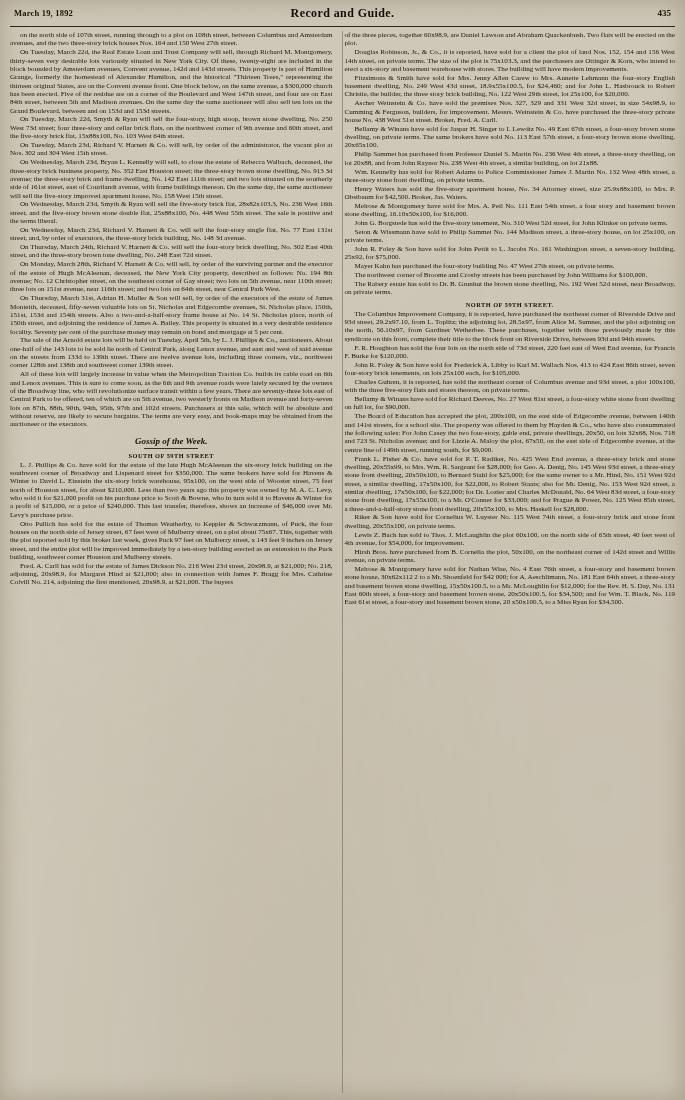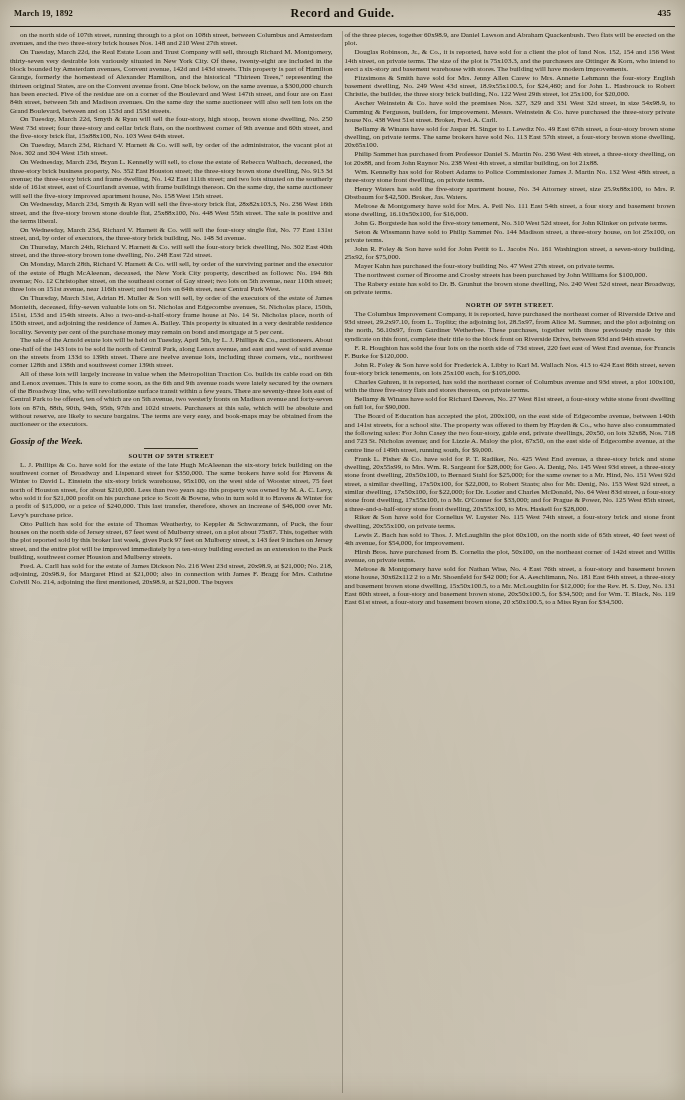--- a/index.html
+++ b/index.html
@@ -77,21 +77,21 @@
     margin: 0 0 0.5px 0;
     text-indent: 10px;
     font-size: 7.1px;
     line-height: 8.35px;
     text-align: justify;
     color: #1c1709;
     word-spacing: -0.2px;
   }
   p.par.noind { text-indent: 0; }
   .sec-head {
-    text-align: left;
+    text-align: center;
     font-size: 9px;
     font-weight: bold;
     margin: 7px 0 1px 0;
     color: #17120a;
     font-style: italic;
   }
   .sub-head {
     text-align: center;
     font-size: 6.3px;
     font-weight: bold;
@@ -138,21 +138,21 @@
 
   <div class="masthead">
     <div class="date">March 19, 1892</div>
     <div class="title">Record and Guide.</div>
     <div class="pageno">435</div>
   </div>
 
   <div class="columns">
 
     <div class="col left">
-      <p class="par">on the north side of 107th street, running through to a plot on 108th street, between Columbus and Amsterdam avenues, and the two three-story brick houses Nos. 148 and 210 West 27th street.</p>
+      <p class="par">on the north side of 107th street, running through to a plot on 108th street, between Columbus and Amsterdam avenues, and the two three-story brick houses Nos. 164 and 150 West 27th street.</p>
       <p class="par">On Tuesday, March 22d, the Real Estate Loan and Trust Company will sell, through Richard M. Montgomery, thirty-seven very desirable lots variously situated in New York City. Of these, twenty-eight are included in the block bounded by Amsterdam avenues, Convent avenue, 142d and 143d streets. This property is part of Hamilton Grange, formerly the homestead of Alexander Hamilton, and the historical "Thirteen Trees," representing the thirteen original States, are on the Convent avenue front. One block below, on the same avenue, a $300,000 church has been erected. Five of the residue are on a corner of the Boulevard and West 147th street, and four are on East 84th street, between 5th and Madison avenues. On the same day the same auctioneer will also sell ten lots on the Grand Boulevard, between and on 153d and 153d streets.</p>
       <p class="par">On Tuesday, March 22d, Smyth &amp; Ryan will sell the four-story, high stoop, brown stone dwelling, No. 250 West 73d street; four three-story and cellar brick flats, on the northwest corner of 9th avenue and 60th street, and the five-story brick flat, 15x88x100, No. 103 West 64th street.</p>
       <p class="par">On Tuesday, March 23d, Richard V. Harnett &amp; Co. will sell, by order of the administrator, the vacant plot at Nos. 302 and 304 West 15th street.</p>
       <p class="par">On Wednesday, March 23d, Bryan L. Kennelly will sell, to close the estate of Rebecca Walbach, deceased, the three-story brick business property, No. 352 East Houston street; the three-story brown stone dwelling, No. 913 3d avenue; the three-story brick and frame dwelling, No. 142 East 111th street; and two lots situated on the southerly side of 161st street, east of Courtlandt avenue, with frame buildings thereon. On the same day, the same auctioneer will sell the five-story improved apartment house, No. 158 West 15th street.</p>
       <p class="par">On Wednesday, March 23d, Smyth &amp; Ryan will sell the five-story brick flat, 28x82x103.3, No. 236 West 16th street, and the five-story brown stone double flat, 25x88x100, No. 448 West 55th street. The sale is positive and the terms liberal.</p>
       <p class="par">On Wednesday, March 23d, Richard V. Harnett &amp; Co. will sell the four-story single flat, No. 77 East 131st street, and, by order of executors, the three-story brick building, No. 148 3d avenue.</p>
       <p class="par">On Thursday, March 24th, Richard V. Harnett &amp; Co. will sell the four-story brick dwelling, No. 302 East 40th street, and the three-story brown tone dwelling, No. 248 East 72d street.</p>
       <p class="par">On Monday, March 28th, Richard V. Harnett &amp; Co. will sell, by order of the surviving partner and the executor of the estate of Hugh McAleenan, deceased, the New York City property, described as follows: No. 194 8th avenue; No. 12 Christopher street, on the southeast corner of Gay street; two lots on 5th avenue, near 110th street; three lots on 151st avenue, near 116th street; and two lots on 64th street, near Central Park West.</p>
       <p class="par">On Thursday, March 31st, Adrian H. Muller &amp; Son will sell, by order of the executors of the estate of James Monteith, deceased, fifty-seven valuable lots on St. Nicholas and Edgecombe avenues, St. Nicholas place, 150th, 151st, 153d and 154th streets. Also a two-and-a-half-story frame house at No. 14 St. Nicholas place, north of 150th street, and adjoining the residence of James A. Bailey. This property is situated in a very desirable residence locality. Seventy per cent of the purchase money may remain on bond and mortgage at 5 per cent.</p>
       <p class="par">The sale of the Arnold estate lots will be held on Tuesday, April 5th, by L. J. Phillips &amp; Co., auctioneers. About one-half of the 143 lots to be sold lie north of Central Park, along Lenox avenue, and east and west of said avenue on the streets from 133d to 139th street. There are twelve avenue lots, including three corners, viz., northwest corner 128th and 138th and southwest corner 139th street.</p>
@@ -175,21 +175,21 @@
       <p class="par">Bellamy &amp; Winans have sold for Jaspar H. Singer to I. Lewdtz No. 49 East 67th street, a four-story brown stone dwelling, on private terms. The same brokers have sold No. 113 East 57th street, a four-story brown stone dwelling, 20x65x100.</p>
       <p class="par">Philip Sammet has purchased from Professor Daniel S. Martin No. 236 West 4th street, a three-story dwelling, on lot 20x88, and from John Raynor No. 238 West 4th street, a similar building, on lot 21x88.</p>
       <p class="par">Wm. Kennelly has sold for Robert Adams to Police Commissioner James J. Martin No. 132 West 48th street, a three-story stone front dwelling, on private terms.</p>
       <p class="par">Henry Waters has sold the five-story apartment house, No. 34 Attorney street, size 25.9x88x100, to Mrs. P. Obstbaum for $42,500. Broker, Jas. Waters.</p>
       <p class="par">Melrose &amp; Montgomery have sold for Mrs. A. Peil No. 111 East 54th street, a four story and basement brown stone dwelling, 16.10x50x100, for $16,000.</p>
       <p class="par">John G. Borgstede has sold the five-story tenement, No. 310 West 52d street, for John Klinker on private terms.</p>
       <p class="par">Seton &amp; Wissmann have sold to Philip Sammet No. 144 Madison street, a three-story house, on lot 25x100, on private terms.</p>
       <p class="par">John R. Foley &amp; Son have sold for John Pettit to L. Jacobs No. 161 Washington street, a seven-story building, 25x92, for $75,000.</p>
       <p class="par">Mayer Kahn has purchased the four-story building No. 47 West 27th street, on private terms.</p>
       <p class="par">The northwest corner of Broome and Crosby streets has been purchased by John Williams for $100,000.</p>
-      <p class="par">The Rabery estate has sold to Dr. B. Grunhut the brown stone dwelling, No. 240 West 52d street, near Broadway, on private terms.</p>
+      <p class="par">The Rabery estate has sold to Dr. B. Grunhut the brown stone dwelling, No. 192 West 52d street, near Broadway, on private terms.</p>
 
       <div class="sub-head2">NORTH OF 59TH STREET.</div>
 
       <p class="par">The Columbus Improvement Company, it is reported, have purchased the northeast corner of Riverside Drive and 93d street, 29.2x97.10, from L. Toplitz; the adjoining lot, 28.5x97, from Alice M. Sumner, and the plot adjoining on the north, 56.10x97, from Gardiner Wetherbee. These purchases, together with those previously made by this syndicate on this front, complete their title to the block front on Riverside Drive, between 93d and 94th streets.</p>
       <p class="par">F. R. Houghton has sold the four lots on the north side of 73d street, 220 feet east of West End avenue, for Francis F. Burke for $120,000.</p>
       <p class="par">John R. Foley &amp; Son have sold for Frederick A. Libby to Karl M. Wallach Nos. 413 to 424 East 86th street, seven four-story brick tenements, on lots 25x100 each, for $105,000.</p>
       <p class="par">Charles Guhren, it is reported, has sold the northeast corner of Columbus avenue and 93d street, a plot 100x100, with the three five-story flats and stores thereon, on private terms.</p>
       <p class="par">Bellamy &amp; Winans have sold for Richard Deeves, No. 27 West 81st street, a four-story white stone front dwelling on full lot, for $90,000.</p>
       <p class="par">The Board of Education has accepted the plot, 200x100, on the east side of Edgecombe avenue, between 140th and 141st streets, for a school site. The property was offered to them by Hayden &amp; Co., who have also consummated the following sales: For John Casey the two four-story, gable end, private dwellings, 20x50, on lots 32x68, Nos. 718 and 723 St. Nicholas avenue; and for Lizzie A. Maloy the plot, 67x50, on the east side of Edgecombe avenue, at the centre line of 149th street, running south, for $9,000.</p>
       <p class="par">Frank L. Fisher &amp; Co. have sold for P. T. Radiker, No. 425 West End avenue, a three-story brick and stone dwelling, 20x55x99, to Mrs. Wm. R. Sargeant for $28,000; for Geo. A. Denig, No. 145 West 93d street, a three-story stone front dwelling, 20x50x100, to Bernard Stahl for $25,000; for the same owner to a Mr. Hind, No. 151 West 92d street, a similar dwelling, 17x50x100, for $22,000, to Robert Staats; also for Mr. Denig, No. 153 West 92d street, a similar dwelling, 17x50x100, for $22,000; for Dr. Lozier and Charles McDonald, No. 64 West 83d street, a four-story stone front dwelling, 17x55x100, to a Mr. O'Conner for $33,000; and for Prague &amp; Power, No. 125 West 85th street, a three-and-a-half-story stone front dwelling, 20x55x100, to Mrs. Haskell for $28,000.</p>

